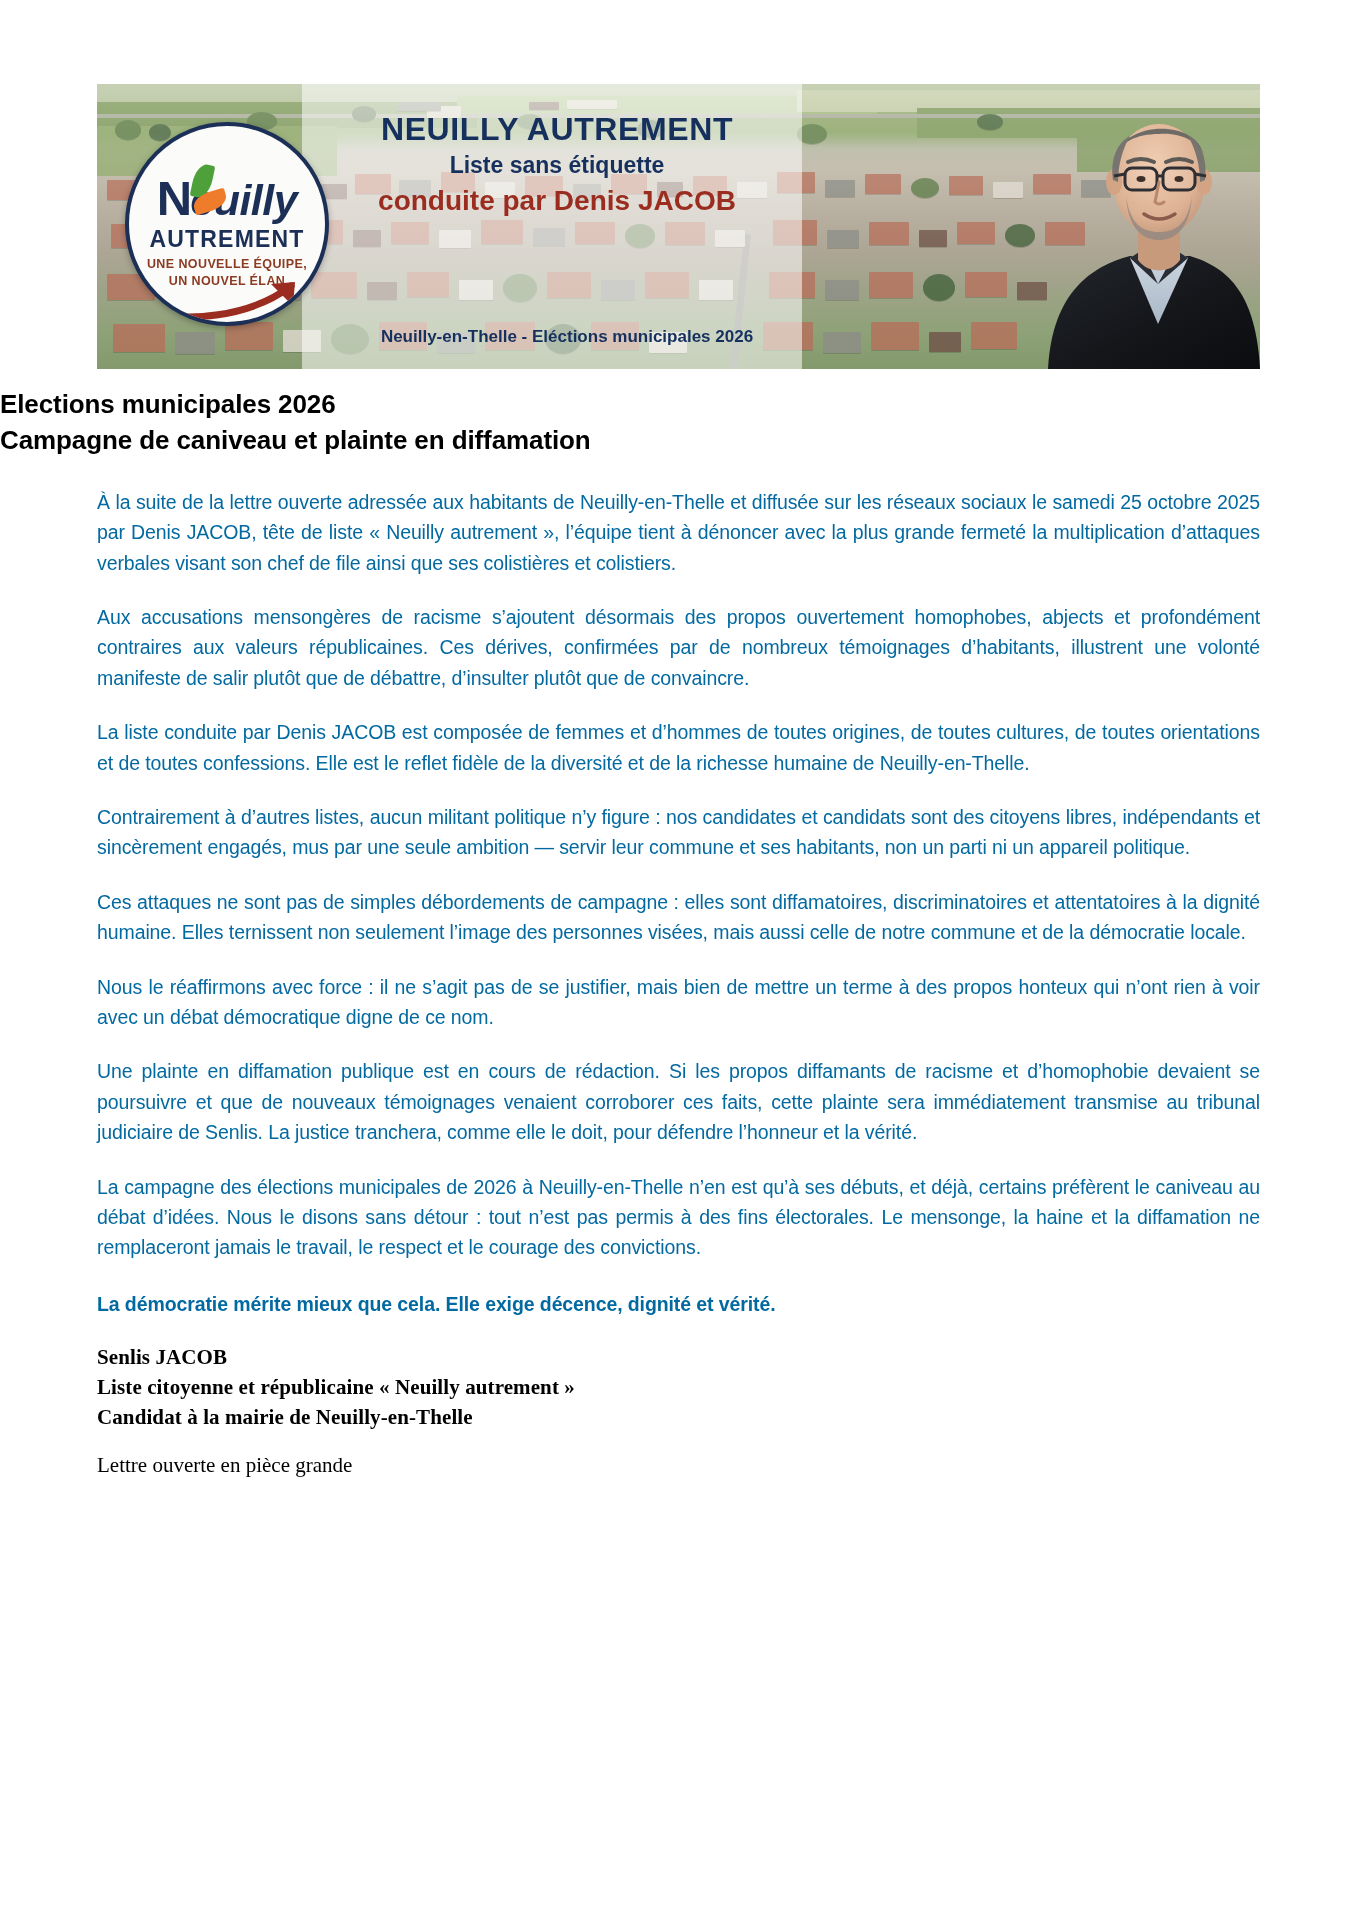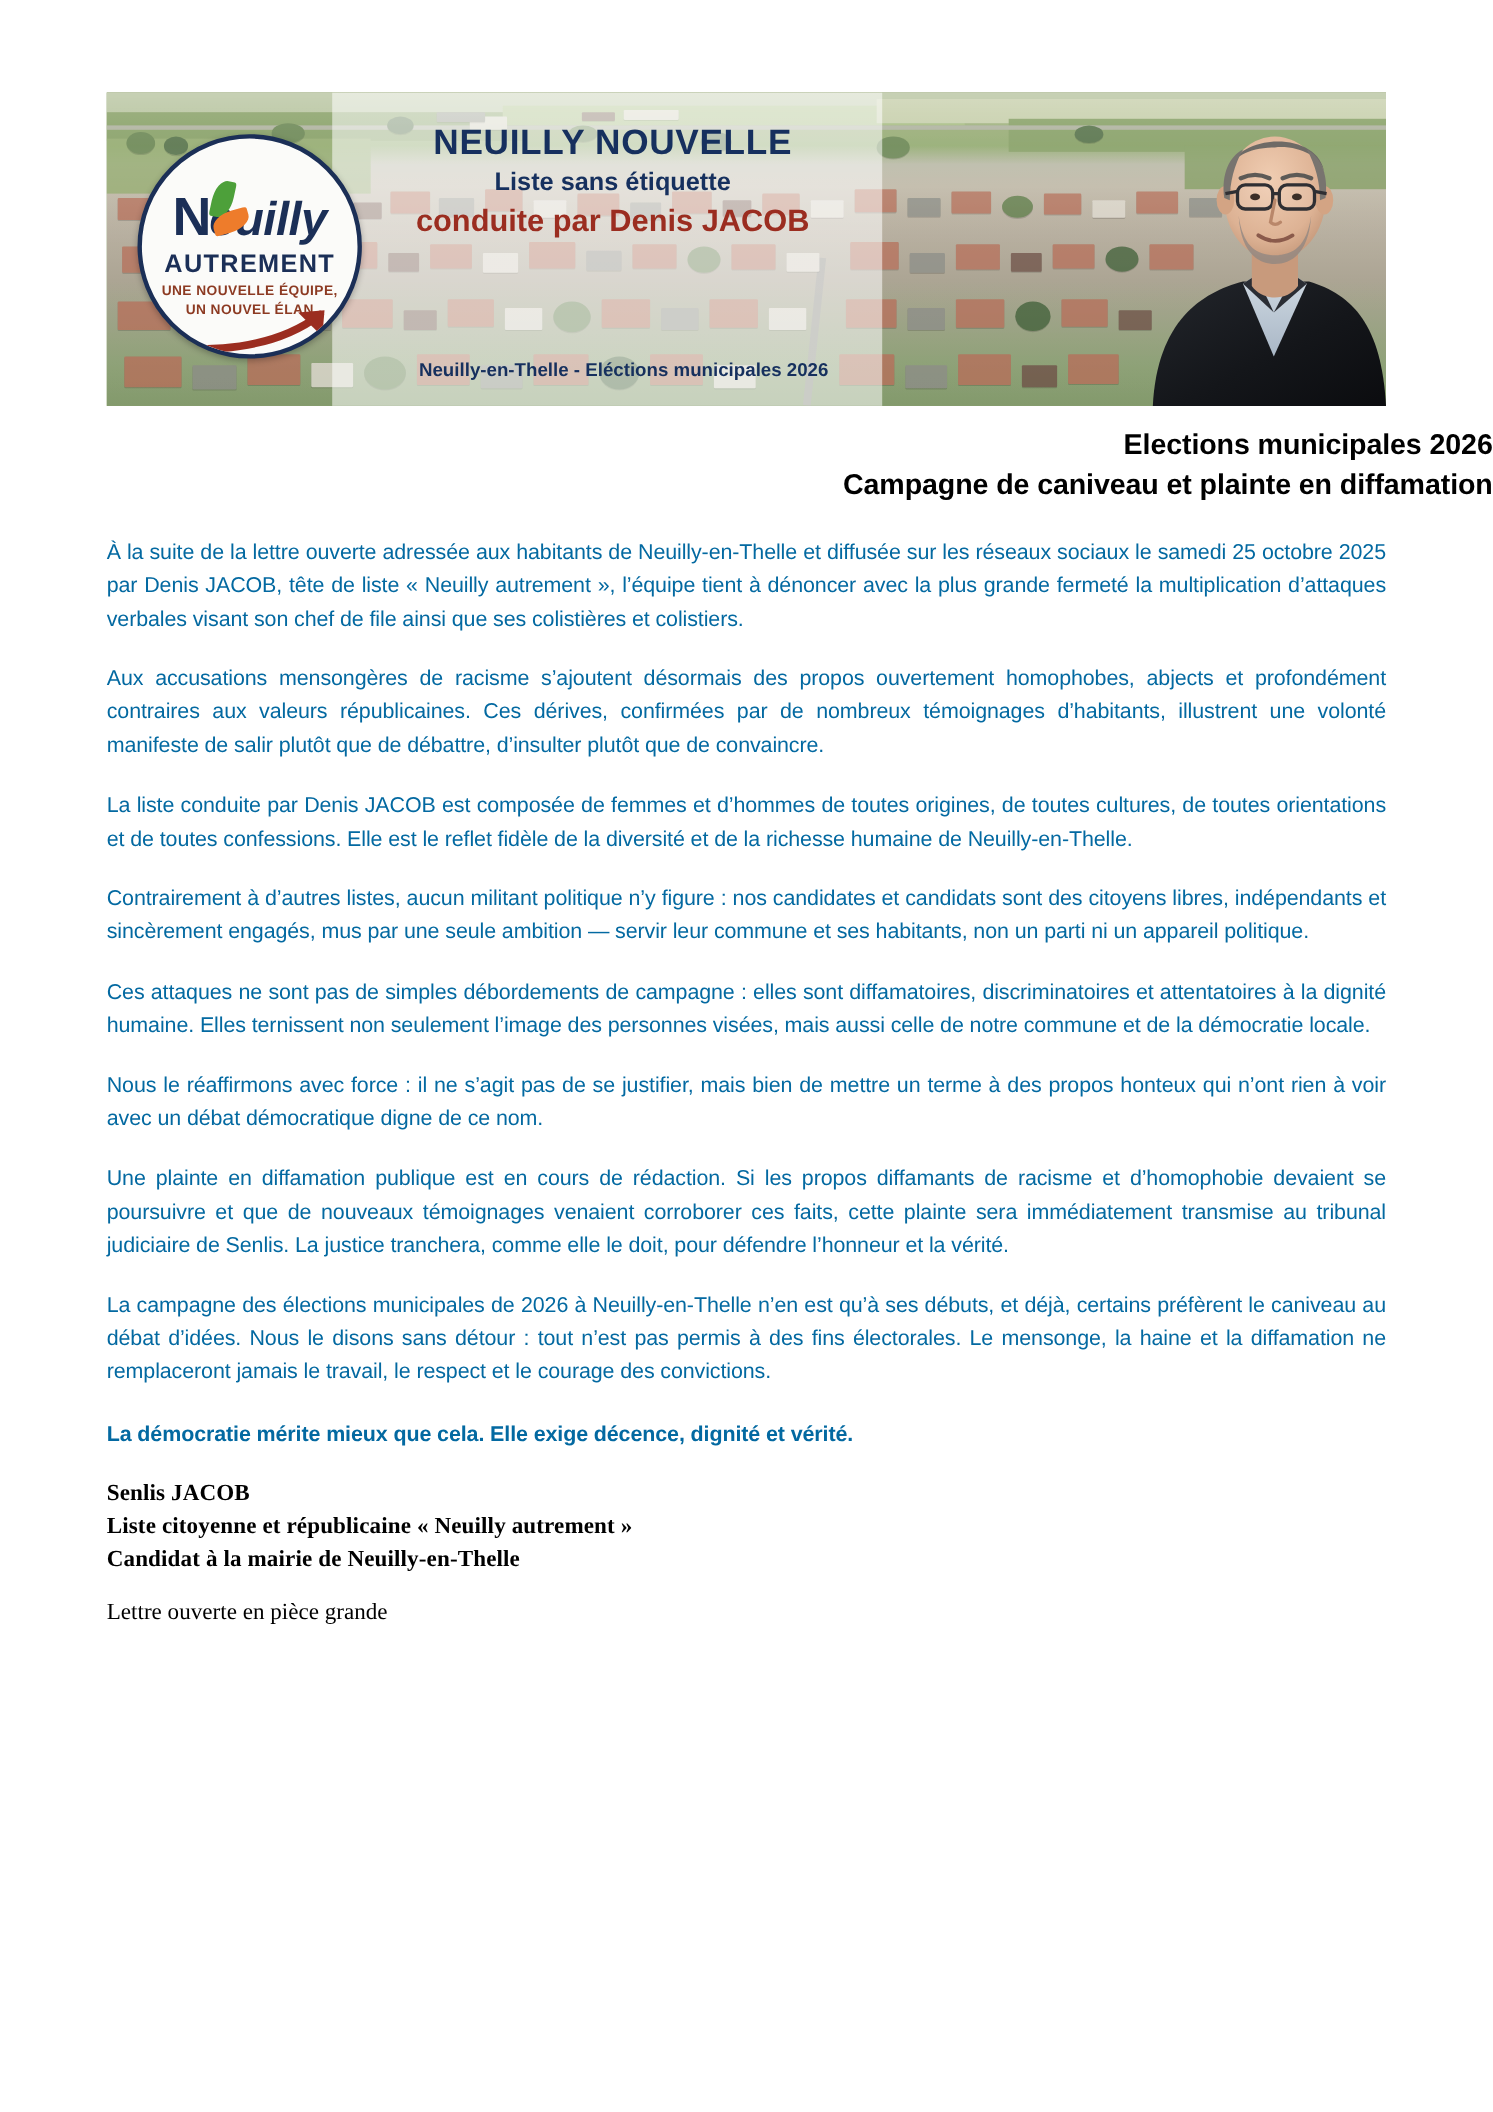--- a/index.html
+++ b/index.html
@@ -223,21 +223,21 @@
     right: 0;
     bottom: 0;
     width: 230px;
     height: 285px;
     z-index: 6;
   }
 
   
   .doc-title {
     margin: 18px 0 0 0;
-    text-align: right;
+    text-align: left;
     font-size: 26px;
     font-weight: 700;
     line-height: 1.38;
     letter-spacing: -0.1px;
   }
 
   
   .body-wrap {
     margin: 28px 97px 0 97px;
     width: 1163px;
@@ -402,21 +402,21 @@
           <span>UN NOUVEL ÉLAN</span>
         </div>
         <svg class="logo-arrow" viewBox="0 0 168 42">
           <path d="M6 34 C 40 44, 104 40, 146 8" stroke="#9b2d20" stroke-width="7" fill="none" stroke-linecap="round"></path>
           <path d="M126 6 L150 4 L148 28 Z" fill="#9b2d20"></path>
         </svg>
       </div>
     </div>
 
     <div class="banner-head">
-      <div class="bh-1">NEUILLY NOUVELLE</div>
+      <div class="bh-1">NEUILLY AUTREMENT</div>
       <div class="bh-2">Liste sans étiquette</div>
       <div class="bh-3">conduite par Denis JACOB</div>
     </div>
 
     <div class="banner-foot">Neuilly-en-Thelle - Eléctions municipales 2026</div>
 
     <svg class="candidate" viewBox="0 0 230 285" preserveAspectRatio="xMaxYMax meet">
       <defs>
         <linearGradient id="suitg" x1="0" y1="0" x2="1" y2="1">
           <stop offset="0%" stop-color="#23262c"></stop>

